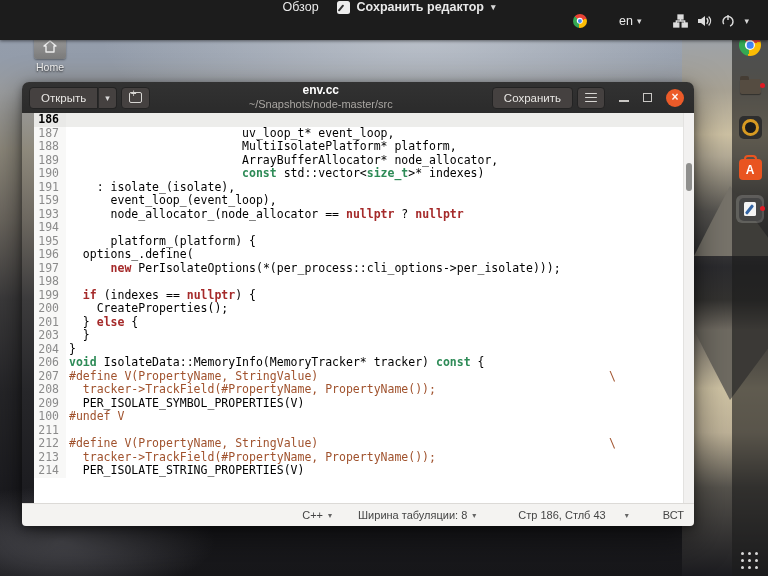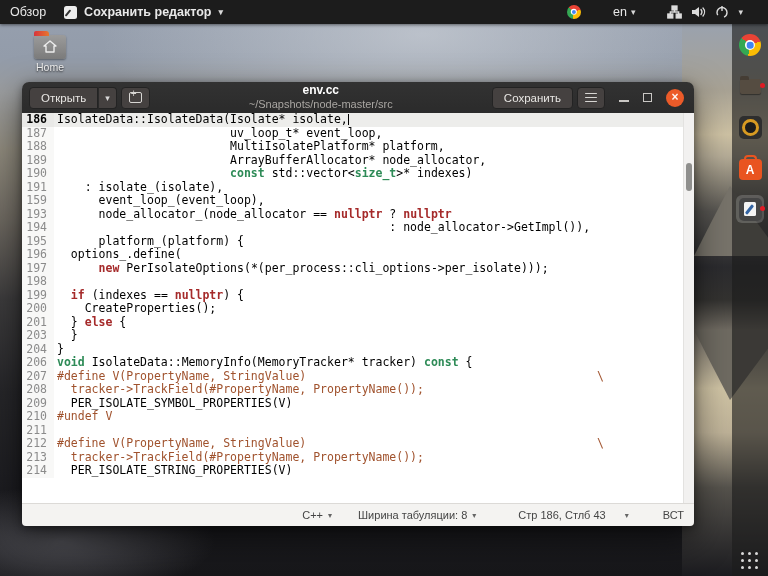--- a/index.html
+++ b/index.html
@@ -16,31 +16,31 @@
       linear-gradient(180deg,#97a0af 0%,#939caa 10%,#9a9c9e 16%,#8e897c 26%,#6d6860 38%,#3c3b3c 52%,#262629 68%,#1c1c20 85%,#17171a 100%);
   }
   .wp-right { position:absolute; right:0; top:24px; bottom:0; width:86px;
     background:linear-gradient(180deg,#9aa2ae 0%,#a8a294 12%,#cdc1a3 20%,#b4ab96 24%,#565450 34%,#2b2b2e 44%,#333230 50%,#8b8478 58%,#cfc3a4 66%,#bdb197 74%,#55524c 84%,#1b1b1f 100%);
   }
   .mountain { position:absolute; right:-6px; width:80px; background:#77736a; }
   .mountain.up { top:186px; height:70px; clip-path:polygon(45% 0,100% 85%,100% 100%,0 100%,20% 55%); }
   .mountain.down { top:330px; height:70px; clip-path:polygon(0 0,100% 0,100% 15%,45% 100%,20% 45%); background:#6e6a61; }
 
   
-  .panel { position:absolute; top:0; left:0; right:0; height:24px; background:#1c1c1c;
+  .panel { position:absolute; top:0; left:0; right:0; height:40px; background:#1c1c1c;
     display:flex; align-items:center; color:#e9e9e9; font-size:12.5px; z-index:10;
-    box-shadow:0 1px 3px rgba(0,0,0,.5); }
+    box-shadow:0 1px 3px rgba(0,0,0,.5);flex-direction:column; }
   .panel-left { display:flex; align-items:center; gap:18px; padding-left:10px; }
   .activities { cursor:default; }
   .appmenu { display:flex; align-items:center; gap:7px; font-weight:bold; }
   .gedit-mini { width:13px; height:13px; background:#ededed; border-radius:2.5px; position:relative; }
   .gedit-mini::after { content:""; position:absolute; left:3px; top:3px; width:2px; height:8px;
     background:#333; transform:rotate(40deg); border-radius:1px; }
   .caret { font-size:9px; color:#d8d8d8; }
-  .panel-right { margin-left:auto; display:flex; align-items:center; gap:9px; padding-right:25px; }
+  .panel-right { margin-left:auto; display:flex; align-items:center; gap:9px; padding-right:19px; }
   .tray-sep { width:14px; }
   .kbd { display:flex; gap:4px; align-items:center; }
 
   .chrome { border-radius:50%; position:relative;
     background:conic-gradient(from -50deg,#ea4335 0 120deg,#fbbc05 120deg 240deg,#34a853 240deg 360deg); }
   .chrome.sm { width:14px; height:14px; }
   .chrome.lg { width:22px; height:22px; }
   .chrome::before { content:""; position:absolute; left:50%; top:50%; transform:translate(-50%,-50%);
     width:46%; height:46%; background:#fff; border-radius:50%; }
   .chrome::after { content:""; position:absolute; left:50%; top:50%; transform:translate(-50%,-50%);
@@ -94,21 +94,21 @@
   .menu-icon { display:flex; flex-direction:column; gap:2.5px; }
   .menu-icon i { width:12px; height:1.6px; background:#d8d6d3; border-radius:1px; }
   .winctl { display:flex; align-items:center; gap:14px; margin-left:10px; padding-right:3px; }
   .min-glyph { width:10px; height:2px; background:#c9c7c4; margin-top:7px; }
   .max-glyph { width:9px; height:9px; border:1.4px solid #c9c7c4; }
   .close-btn { width:18px; height:18px; border-radius:50%; background:#ec5b29; color:#fdf5f2;
     font-size:12px; line-height:17px; text-align:center; font-weight:bold; }
 
   
   .textarea { flex:1; background:#ffffff; position:relative; overflow:hidden;
-    font-family:"DejaVu Sans Mono", monospace; font-size:11.5px; }
+    font-family:"DejaVu Sans Mono", monospace; font-size:11.5px;margin-left:12px; }
   .code-line { display:flex; height:13.52px; line-height:13.52px; white-space:pre; }
   .code-line.current { background:#ededeb; }
   .ln { width:32px; padding-right:7px; text-align:right; color:#8b8b8b; background:#f8f8f7; flex-shrink:0; }
   .current .ln { color:#000; font-weight:bold; background:#e9e9e7; }
   .code { padding-left:3px; color:#000; }
   .c-k { color:var(--keyword,#a52a2a); font-weight:bold; }
   .c-t { color:var(--type,#2e8b57); font-weight:bold; }
   .c-d { color:var(--preprocessor,#a0522d); }
   .c-p { color:#000; }
   .cursor { display:inline-block; width:1.4px; height:11px; background:#000; vertical-align:-1.5px; }
@@ -248,43 +248,43 @@
     </button>
     <div class="winctl">
       <span class="min-glyph"></span>
       <span class="max-glyph"></span>
       <span class="close-btn">×</span>
     </div>
   </div>
 
   <div class="textarea">
     <div>
-        <div class="code-line current"><span class="ln">186</span><span class="code"><span class="c-p">IsolateData::IsolateData(Isolate* isolate,</span><span class="cursor"></span></span></div>
+        <div class="code-line current"><span class="ln">186</span></div>
         <div class="code-line"><span class="ln">187</span><span class="code"><span class="c-p">                         uv_loop_t* event_loop,</span></span></div>
         <div class="code-line"><span class="ln">188</span><span class="code"><span class="c-p">                         MultiIsolatePlatform* platform,</span></span></div>
         <div class="code-line"><span class="ln">189</span><span class="code"><span class="c-p">                         ArrayBufferAllocator* node_allocator,</span></span></div>
         <div class="code-line"><span class="ln">190</span><span class="code"><span class="c-p">                         </span><span class="c-t">const</span><span class="c-p"> std::vector&lt;</span><span class="c-t">size_t</span><span class="c-p">&gt;* indexes)</span></span></div>
         <div class="code-line"><span class="ln">191</span><span class="code"><span class="c-p">    : isolate_(isolate),</span></span></div>
         <div class="code-line"><span class="ln">159</span><span class="code"><span class="c-p">      event_loop_(event_loop),</span></span></div>
         <div class="code-line"><span class="ln">193</span><span class="code"><span class="c-p">      node_allocator_(node_allocator == </span><span class="c-k">nullptr</span><span class="c-p"> ? </span><span class="c-k">nullptr</span></span></div>
-        <div class="code-line"><span class="ln">194</span><span class="code"><span class="c-p">                                                : node_allocator-&gt;GetImpl()),</span></span></div>
+        <div class="code-line"><span class="ln">194</span></div>
         <div class="code-line"><span class="ln">195</span><span class="code"><span class="c-p">      platform_(platform) {</span></span></div>
         <div class="code-line"><span class="ln">196</span><span class="code"><span class="c-p">  options_.define(</span></span></div>
         <div class="code-line"><span class="ln">197</span><span class="code"><span class="c-p">      </span><span class="c-k">new</span><span class="c-p"> PerIsolateOptions(*(per_process::cli_options-&gt;per_isolate)));</span></span></div>
         <div class="code-line"><span class="ln">198</span><span class="code"></span></div>
         <div class="code-line"><span class="ln">199</span><span class="code"><span class="c-p">  </span><span class="c-k">if</span><span class="c-p"> (indexes == </span><span class="c-k">nullptr</span><span class="c-p">) {</span></span></div>
         <div class="code-line"><span class="ln">200</span><span class="code"><span class="c-p">    CreateProperties();</span></span></div>
         <div class="code-line"><span class="ln">201</span><span class="code"><span class="c-p">  } </span><span class="c-k">else</span><span class="c-p"> {</span></span></div>
         <div class="code-line"><span class="ln">203</span><span class="code"><span class="c-p">  }</span></span></div>
         <div class="code-line"><span class="ln">204</span><span class="code"><span class="c-p">}</span></span></div>
         <div class="code-line"><span class="ln">206</span><span class="code"><span class="c-t">void</span><span class="c-p"> IsolateData::MemoryInfo(MemoryTracker* tracker) </span><span class="c-t">const</span><span class="c-p"> {</span></span></div>
         <div class="code-line"><span class="ln">207</span><span class="code"><span class="c-d">#define V(PropertyName, StringValue)                                          \</span></span></div>
         <div class="code-line"><span class="ln">208</span><span class="code"><span class="c-d">  tracker-&gt;TrackField(#PropertyName, PropertyName());</span></span></div>
         <div class="code-line"><span class="ln">209</span><span class="code"><span class="c-p">  PER_ISOLATE_SYMBOL_PROPERTIES(V)</span></span></div>
-        <div class="code-line"><span class="ln">210</span><span class="code"><span class="c-d">#undef V</span></span></div>
+        <div class="code-line"><span class="ln">100</span><span class="code"><span class="c-d">#undef V</span></span></div>
         <div class="code-line"><span class="ln">211</span><span class="code"></span></div>
         <div class="code-line"><span class="ln">212</span><span class="code"><span class="c-d">#define V(PropertyName, StringValue)                                          \</span></span></div>
         <div class="code-line"><span class="ln">213</span><span class="code"><span class="c-d">  tracker-&gt;TrackField(#PropertyName, PropertyName());</span></span></div>
         <div class="code-line"><span class="ln">214</span><span class="code"><span class="c-p">  PER_ISOLATE_STRING_PROPERTIES(V)</span></span></div>
       </div>
     <div class="scrollbar">
       <div class="sb-thumb"></div>
     </div>
   </div>
 

